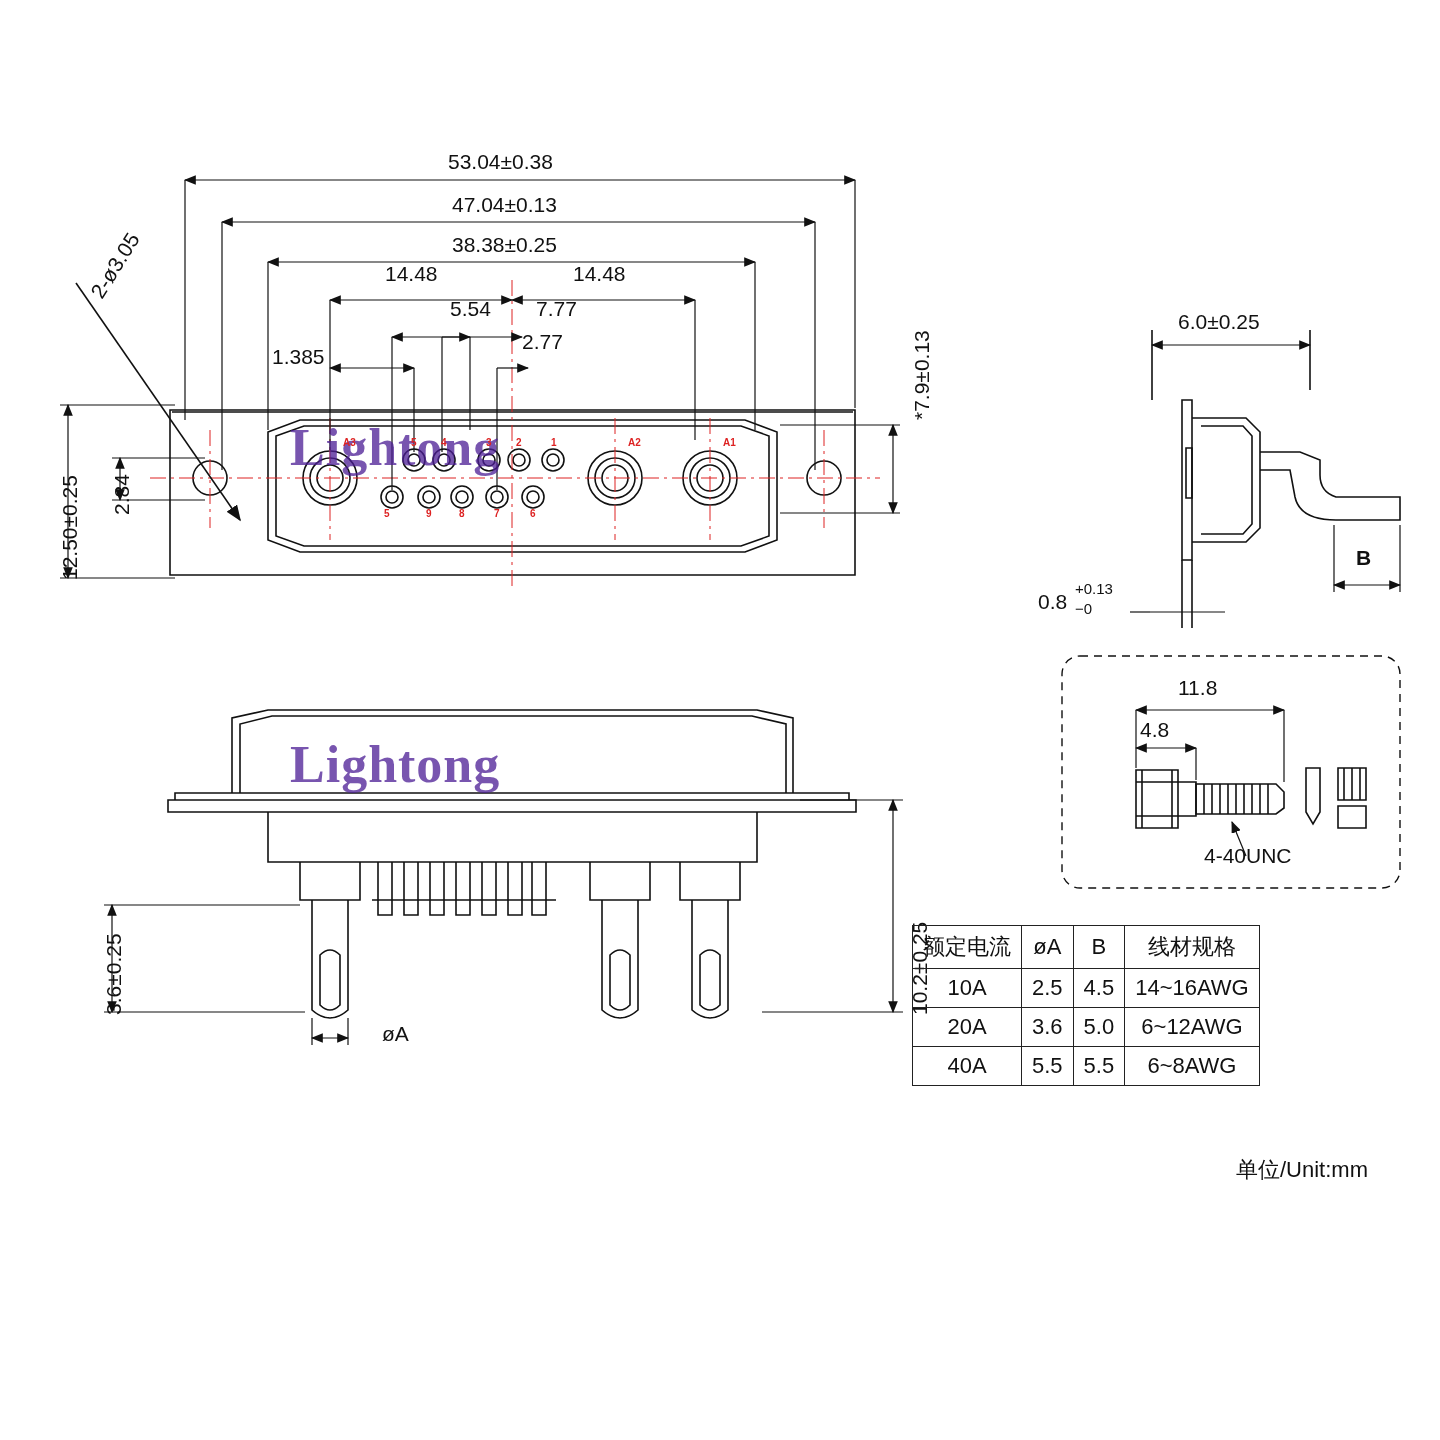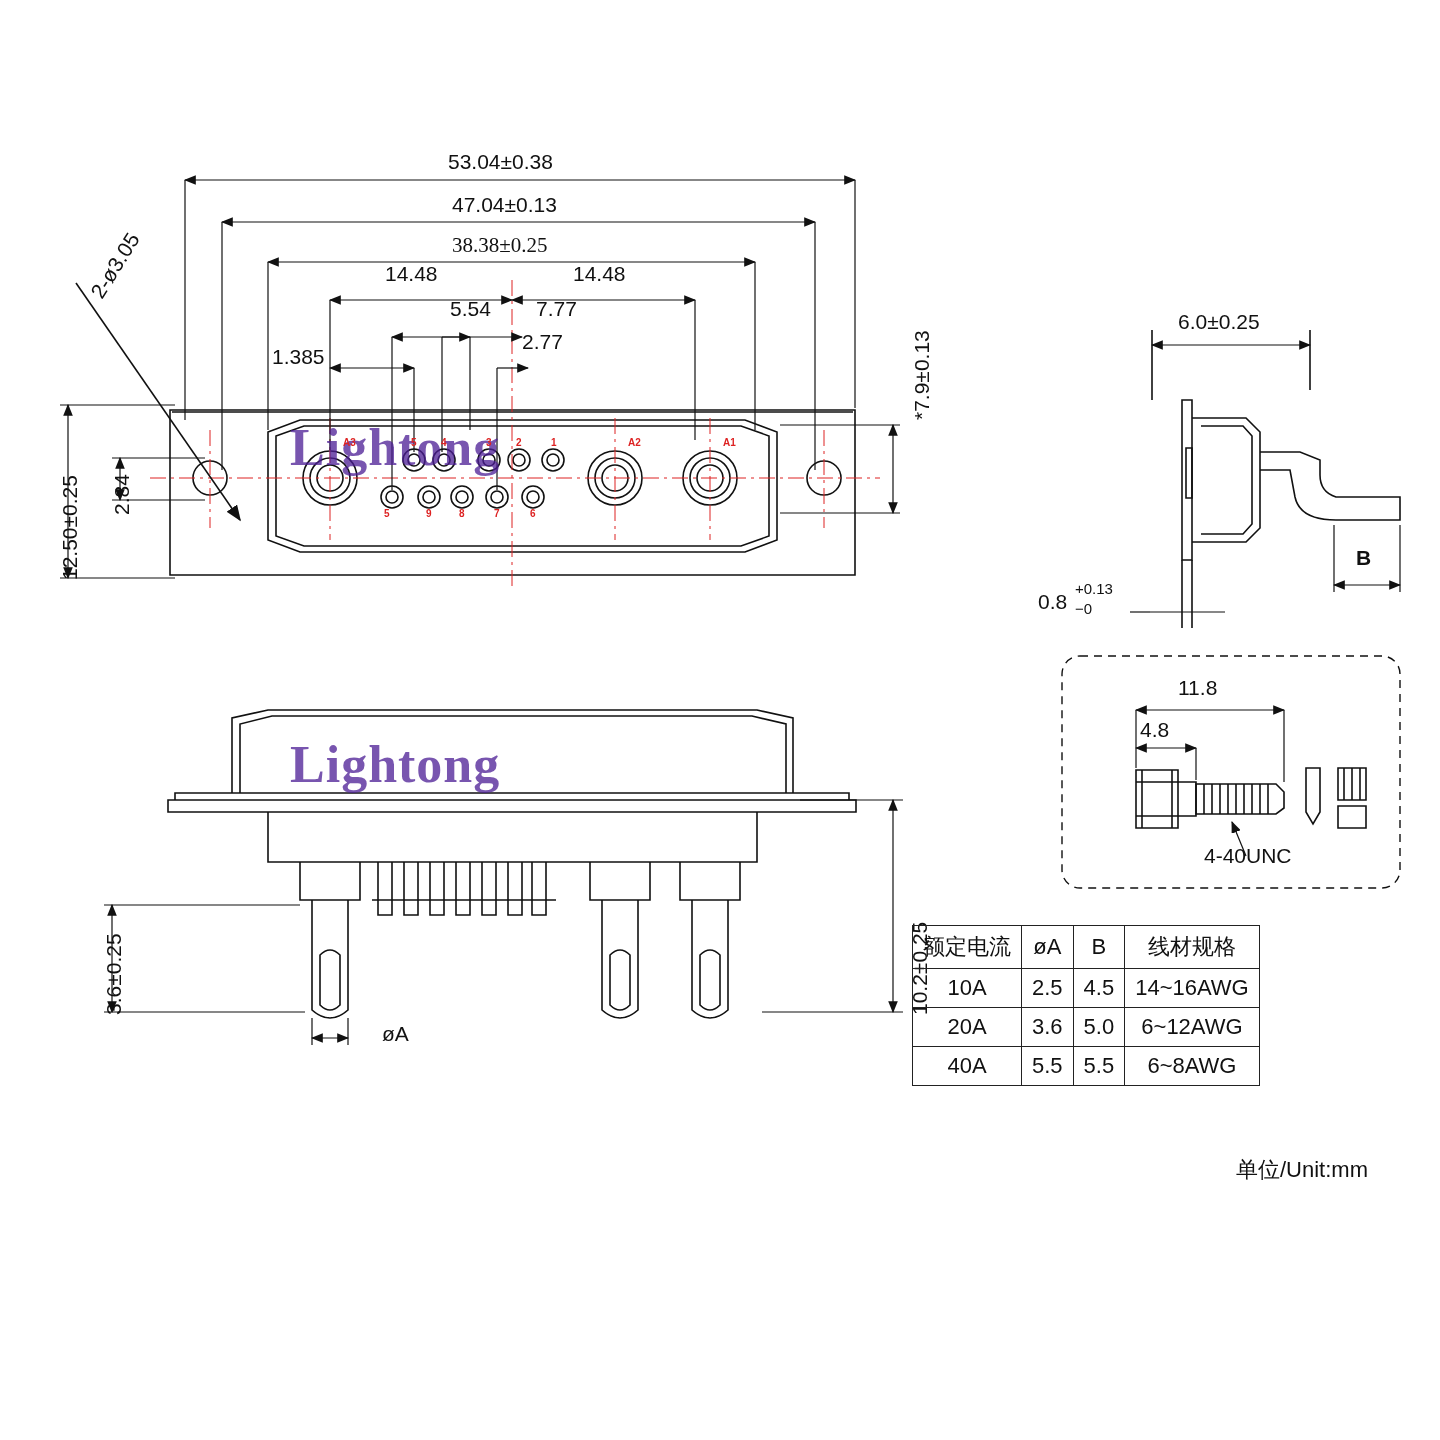--- a/index.html
+++ b/index.html
@@ -218,21 +218,21 @@
       <line x1="1196" y1="748" x2="1196" y2="780"></line>
       <line x1="1232" y1="822" x2="1246" y2="856" marker-start="url(#arS)"></line>
     </g>
   </svg>
 
   <div class="wm" style="left:290px;top:418px;">Lightong</div>
   <div class="wm" style="left:290px;top:735px;">Lightong</div>
 
   <div class="lbl dim" style="left:448px;top:150px;">53.04±0.38</div>
   <div class="lbl dim" style="left:452px;top:193px;">47.04±0.13</div>
-  <div class="lbl dim" style="left:452px;top:233px;font-family:Liberation Serif, serif;">38.38±0.25</div>
+  <div class="lbl dim" style="left:452px;top:233px;">38.38±0.25</div>
   <div class="lbl dim" style="left:385px;top:262px;">14.48</div>
   <div class="lbl dim" style="left:573px;top:262px;">14.48</div>
   <div class="lbl dim" style="left:450px;top:297px;">5.54</div>
   <div class="lbl dim" style="left:536px;top:297px;">7.77</div>
   <div class="lbl dim" style="left:522px;top:330px;">2.77</div>
   <div class="lbl dim" style="left:272px;top:345px;">1.385</div>
 
   <div class="lbl dim rot90" style="left:910px;top:420px;">*7.9±0.13</div>
   <div class="lbl dim rot90" style="left:58px;top:580px;">12.50±0.25</div>
   <div class="lbl dim rot90" style="left:110px;top:515px;">2.84</div>

